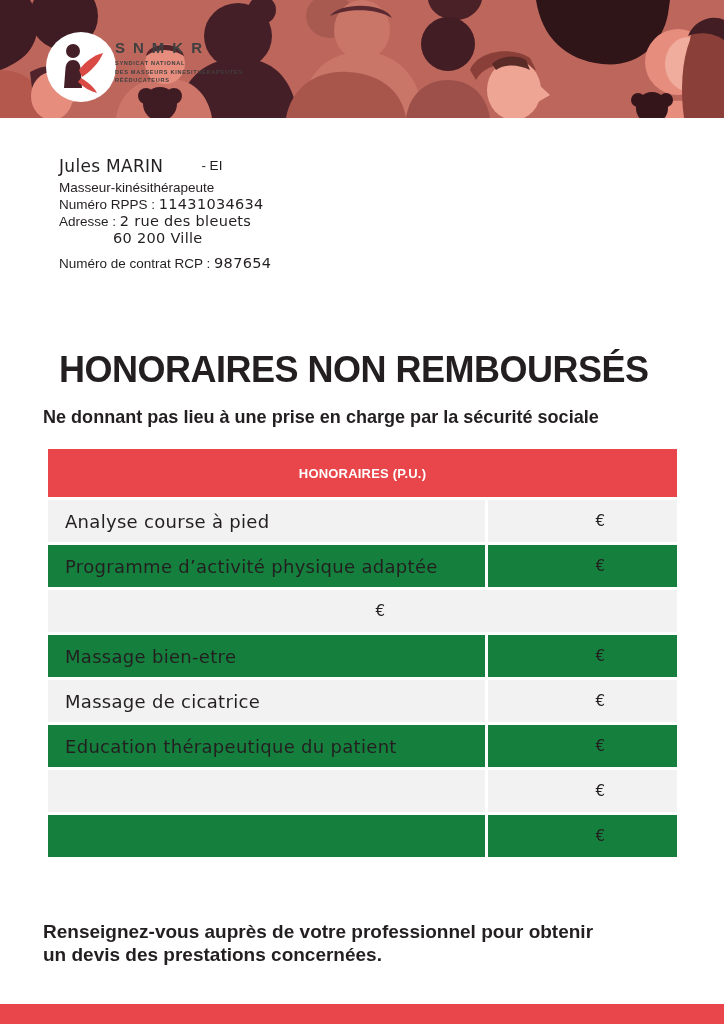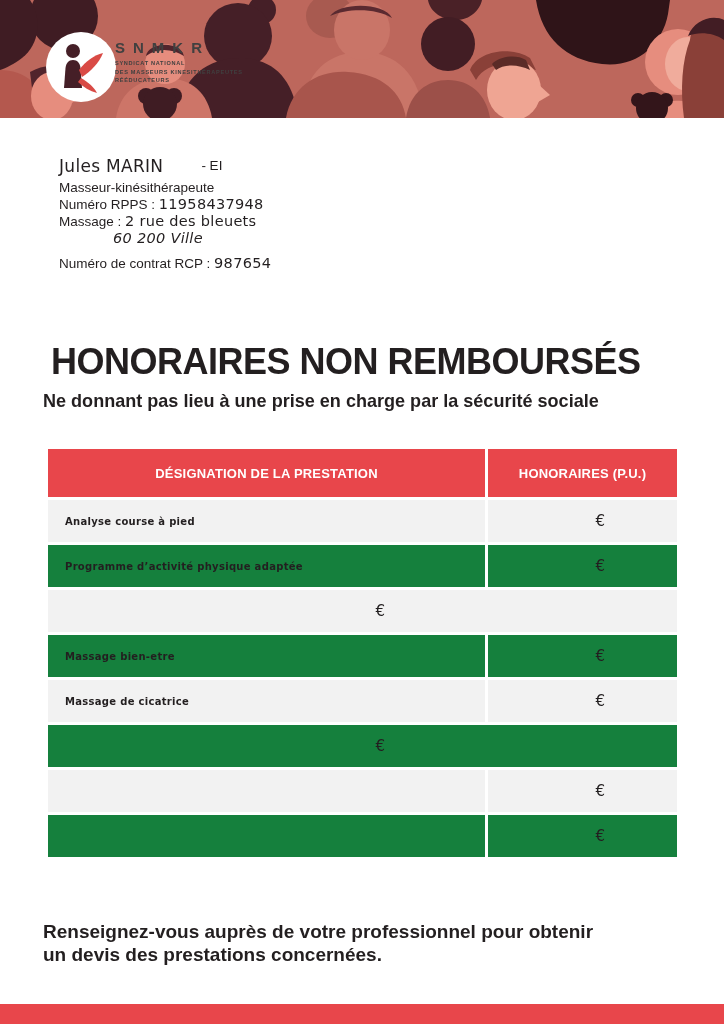--- a/index.html
+++ b/index.html
@@ -23,37 +23,37 @@
   
   .print{font-family:"Liberation Sans", sans-serif;}
   .hand{font-family:"DejaVu Sans", cursive;letter-spacing:0.3px;}
   
   .practitioner{position:absolute;top:158px;left:59px;font-size:13.5px;line-height:16px;}
   .practitioner .line{margin-bottom:0;}
   .name-line{height:22px;}
   .p-name{font-size:17px;font-weight:500;}
   .p-suffix{margin-left:38px;font-size:13.5px;vertical-align:2px;}
   .hand-val{font-size:14.5px;}
-  .addr2{padding-left:54px;font-style:italic;}
+  .addr2{padding-left:54px;}
   .rcp-line{margin-top:9px;text-align:right;}
   
   .title-block{position:absolute;top:334px;left:43px;width:660px;}
-  .doc-title{font-size:36px;font-weight:700;letter-spacing:-0.5px;line-height:40px;margin:8px;}
+  .doc-title{font-size:36px;font-weight:700;letter-spacing:-0.5px;line-height:40px;margin:16px;}
   .doc-subtitle{font-size:19px;font-weight:700;margin:2px 0 0 0;transform:scaleX(0.95);transform-origin:0 0;white-space:nowrap;}
   
   .fee-table{position:absolute;top:449px;left:48px;width:629px;display:flex;flex-direction:column;gap:3px;}
   .thead{display:flex;gap:3px;height:48px;}
   .th{display:flex;align-items:center;justify-content:center;color:#fff;font-weight:700;font-size:13px;letter-spacing:0.2px;background:#e8464b;}
   .th-left{width:437px;}
   .th-right{flex:1;box-sizing:border-box;}
   .trow{display:flex;gap:3px;height:42px;}
   .trow.light .cell{background:#f2f2f2;}
   .trow.dark  .cell{background:#15803d;}
   .cell{display:flex;align-items:center;}
-  .cell-left{width:437px;padding-left:17px;box-sizing:border-box;font-size:10px;font-weight:bold;}
+  .cell-left{width:437px;padding-left:17px;box-sizing:border-box;font-size:18px;}
   .cell-right{flex:1;justify-content:center;padding-left:36px;box-sizing:border-box;font-size:15px;}
   
   .footer-note{position:absolute;top:920px;left:43px;width:565px;font-size:19px;font-weight:700;line-height:23px;}
   .bottom-bar{position:absolute;top:1004px;left:0;width:724px;height:20px;background:#e8464b;}
 </style>
 </head>
 <body>
 
 <div class="page">
 
@@ -130,41 +130,40 @@
     </div>
   </div>
 
   <div class="practitioner">
     <div class="line name-line">
       <span class="hand p-name">Jules MARIN</span><span class="print p-suffix">- EI</span>
     </div>
     <div class="line print">Masseur-kinésithérapeute</div>
     <div class="line">
       <span class="print">Numéro RPPS :</span>
-      <span class="hand hand-val">11958437948</span>
+      <span class="hand hand-val">11431034634</span>
     </div>
     <div class="line">
-      <span class="print">Massage :</span>
+      <span class="print">Adresse :</span>
       <span class="hand hand-val">2 rue des bleuets</span>
     </div>
     <div class="line addr2 hand hand-val">60 200 Ville</div>
     <div class="line rcp-line">
       <span class="print">Numéro de contrat RCP :</span>
       <span class="hand hand-val">987654</span>
     </div>
   </div>
 
   <div class="title-block">
     <h1 class="doc-title">HONORAIRES NON REMBOURSÉS</h1>
     <div class="doc-subtitle">Ne donnant pas lieu à une prise en charge par la sécurité sociale</div>
   </div>
 
   <div class="fee-table">
     <div class="thead">
-      <div class="th th-left">DÉSIGNATION DE LA PRESTATION</div>
       <div class="th th-right">HONORAIRES (P.U.)</div>
     </div>
     <div style="display: flex; flex-direction: column; gap: 3px;">
         <div class="trow light">
           <div class="cell cell-left hand">Analyse course à pied</div>
           <div class="cell cell-right hand">€</div>
         </div>
         <div class="trow dark">
           <div class="cell cell-left hand">Programme d’activité physique adaptée</div>
           <div class="cell cell-right hand">€</div>
@@ -174,20 +173,21 @@
         </div>
         <div class="trow dark">
           <div class="cell cell-left hand">Massage bien-etre</div>
           <div class="cell cell-right hand">€</div>
         </div>
         <div class="trow light">
           <div class="cell cell-left hand">Massage de cicatrice</div>
           <div class="cell cell-right hand">€</div>
         </div>
         <div class="trow dark">
+          <div class="cell cell-left hand">Education thérapeutique du patient</div>
           <div class="cell cell-right hand">€</div>
         </div>
         <div class="trow light">
           <div class="cell cell-left hand"></div>
           <div class="cell cell-right hand">€</div>
         </div>
         <div class="trow dark">
           <div class="cell cell-left hand"></div>
           <div class="cell cell-right hand">€</div>
         </div>

